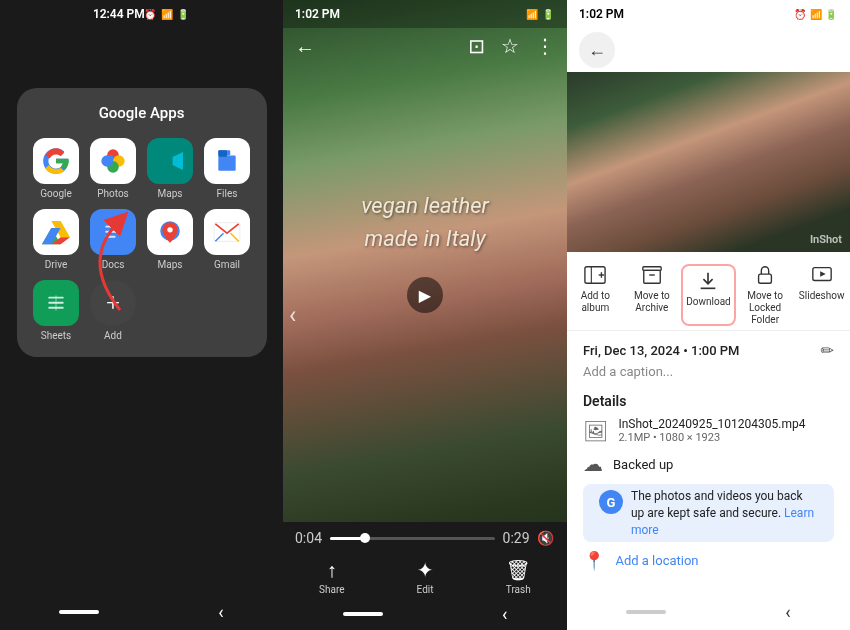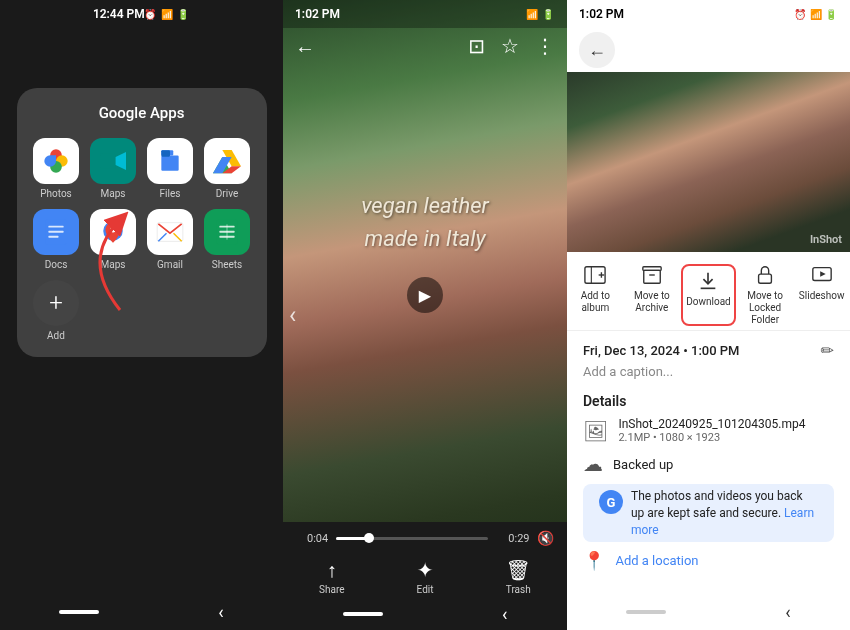--- a/index.html
+++ b/index.html
@@ -178,21 +178,21 @@
       bottom: 0;
       width: 100%;
       background: #1a1a1a;
     }
     .progress-bar-container {
       padding: 8px 12px 4px;
       display: flex;
       align-items: center;
       gap: 8px;
     }
-    .time-label { color: #ccc; font-size: 11px; margin-left: 12px; }
+    .time-label { color: #ccc; font-size: 14px; }
     .progress-track {
       flex: 1;
       height: 3px;
       background: #555;
       border-radius: 2px;
       position: relative;
     }
     .progress-fill {
       width: 20%;
       height: 100%;
@@ -303,21 +303,21 @@
       gap: 4px;
       width: 55px;
     }
     .action-menu-label {
       color: #333;
       font-size: 10px;
       text-align: center;
       line-height: 1.2;
     }
     .action-menu-item.highlighted {
-      border: 2px solid #ef4444;
+      border: 2px solid #fca5a5;
       border-radius: 8px;
       padding: 4px;
     }
 
     .detail-section {
       padding: 10px 16px;
     }
     .detail-date-row {
       display: flex;
       justify-content: space-between;
@@ -421,20 +421,31 @@
       <span class="status-icon">⏰</span>
       <span class="status-icon">📶</span>
       <span class="status-icon">🔋</span>
     </div>
   </div>
 
   <div class="google-apps-card">
     <div class="google-apps-title">Google Apps</div>
     <div class="apps-grid">
 
+      <div class="app-item">
+        <div class="app-icon icon-google">
+          <svg width="28" height="28" viewBox="0 0 48 48">
+              <path fill="#4285F4" d="M44.5 20H24v8h11.8C34.7 33.9 29.8 37 24 37c-7.2 0-13-5.8-13-13s5.8-13 13-13c3.1 0 5.9 1.1 8.1 2.9l6-6C34.6 4.1 29.6 2 24 2 11.9 2 2 11.9 2 24s9.9 22 22 22c11 0 21-8 21-22 0-1.3-.2-2.7-.5-4z"></path>
+              <path fill="#EA4335" d="M6.3 14.7l7 5.1C15 16.1 19.2 13 24 13c3.1 0 5.9 1.1 8.1 2.9l6-6C34.6 4.1 29.6 2 24 2 16.3 2 9.7 7.4 6.3 14.7z"></path>
+              <path fill="#FBBC05" d="M24 46c5.5 0 10.5-1.9 14.3-5l-6.6-5.6C29.8 37 27 38 24 38c-5.7 0-10.6-3.1-11.8-7l-6.9 5.4C8.9 42.5 16 46 24 46z"></path>
+              <path fill="#34A853" d="M44.5 20H24v8h11.8c-.6 2.1-1.8 3.9-3.4 5.4l6.6 5.6C43 35.1 46 30 46 24c0-1.3-.2-2.7-.5-4z"></path>
+            </svg>
+        </div>
+        <span class="app-label">Google</span>
+      </div>
 
       <div class="app-item">
         <div class="app-icon icon-photos">
           <svg width="28" height="28" viewBox="0 0 48 48">
               <path fill="#EA4335" d="M24 4a10 10 0 000 20h10V14A10 10 0 0024 4z"></path>
               <path fill="#FBBC05" d="M44 24a10 10 0 00-20 0v10h10A10 10 0 0044 24z"></path>
               <path fill="#34A853" d="M24 44a10 10 0 000-20H14v10A10 10 0 0024 44z"></path>
               <path fill="#4285F4" d="M4 24a10 10 0 0020 0V14H14A10 10 0 004 24z"></path>
             </svg>
         </div>

